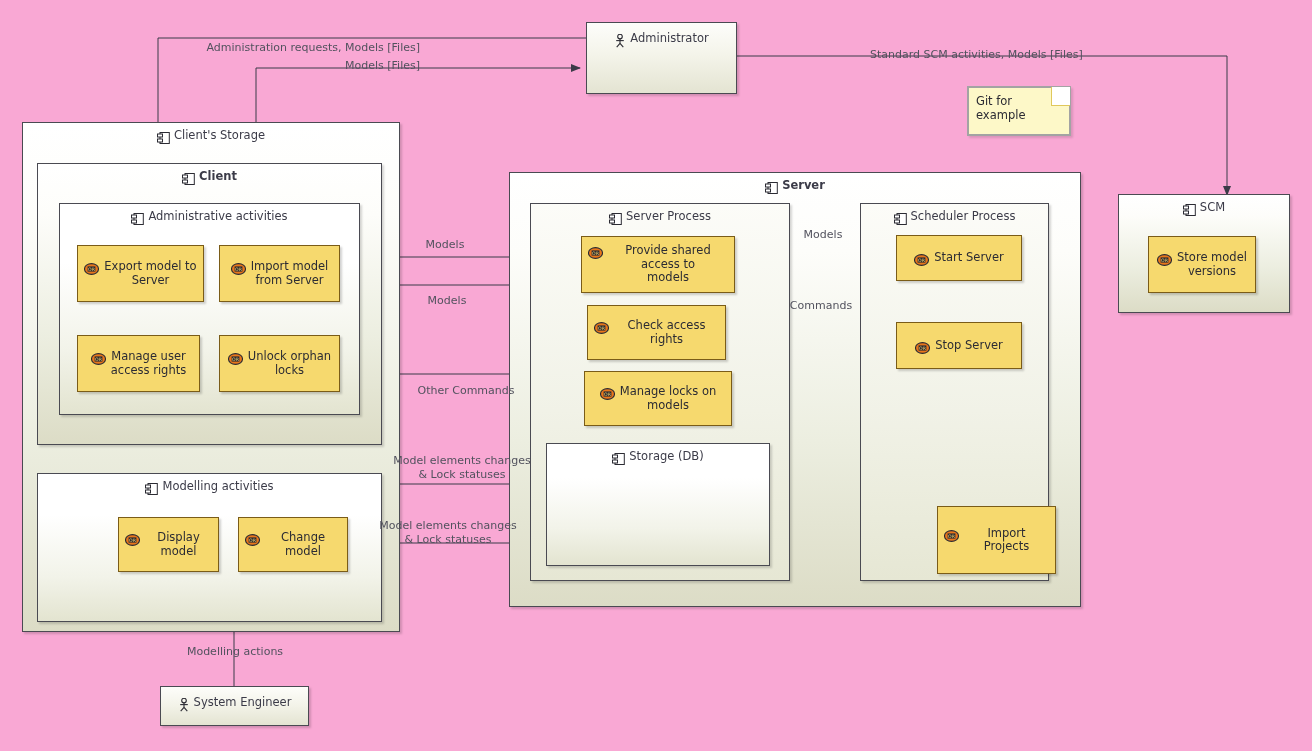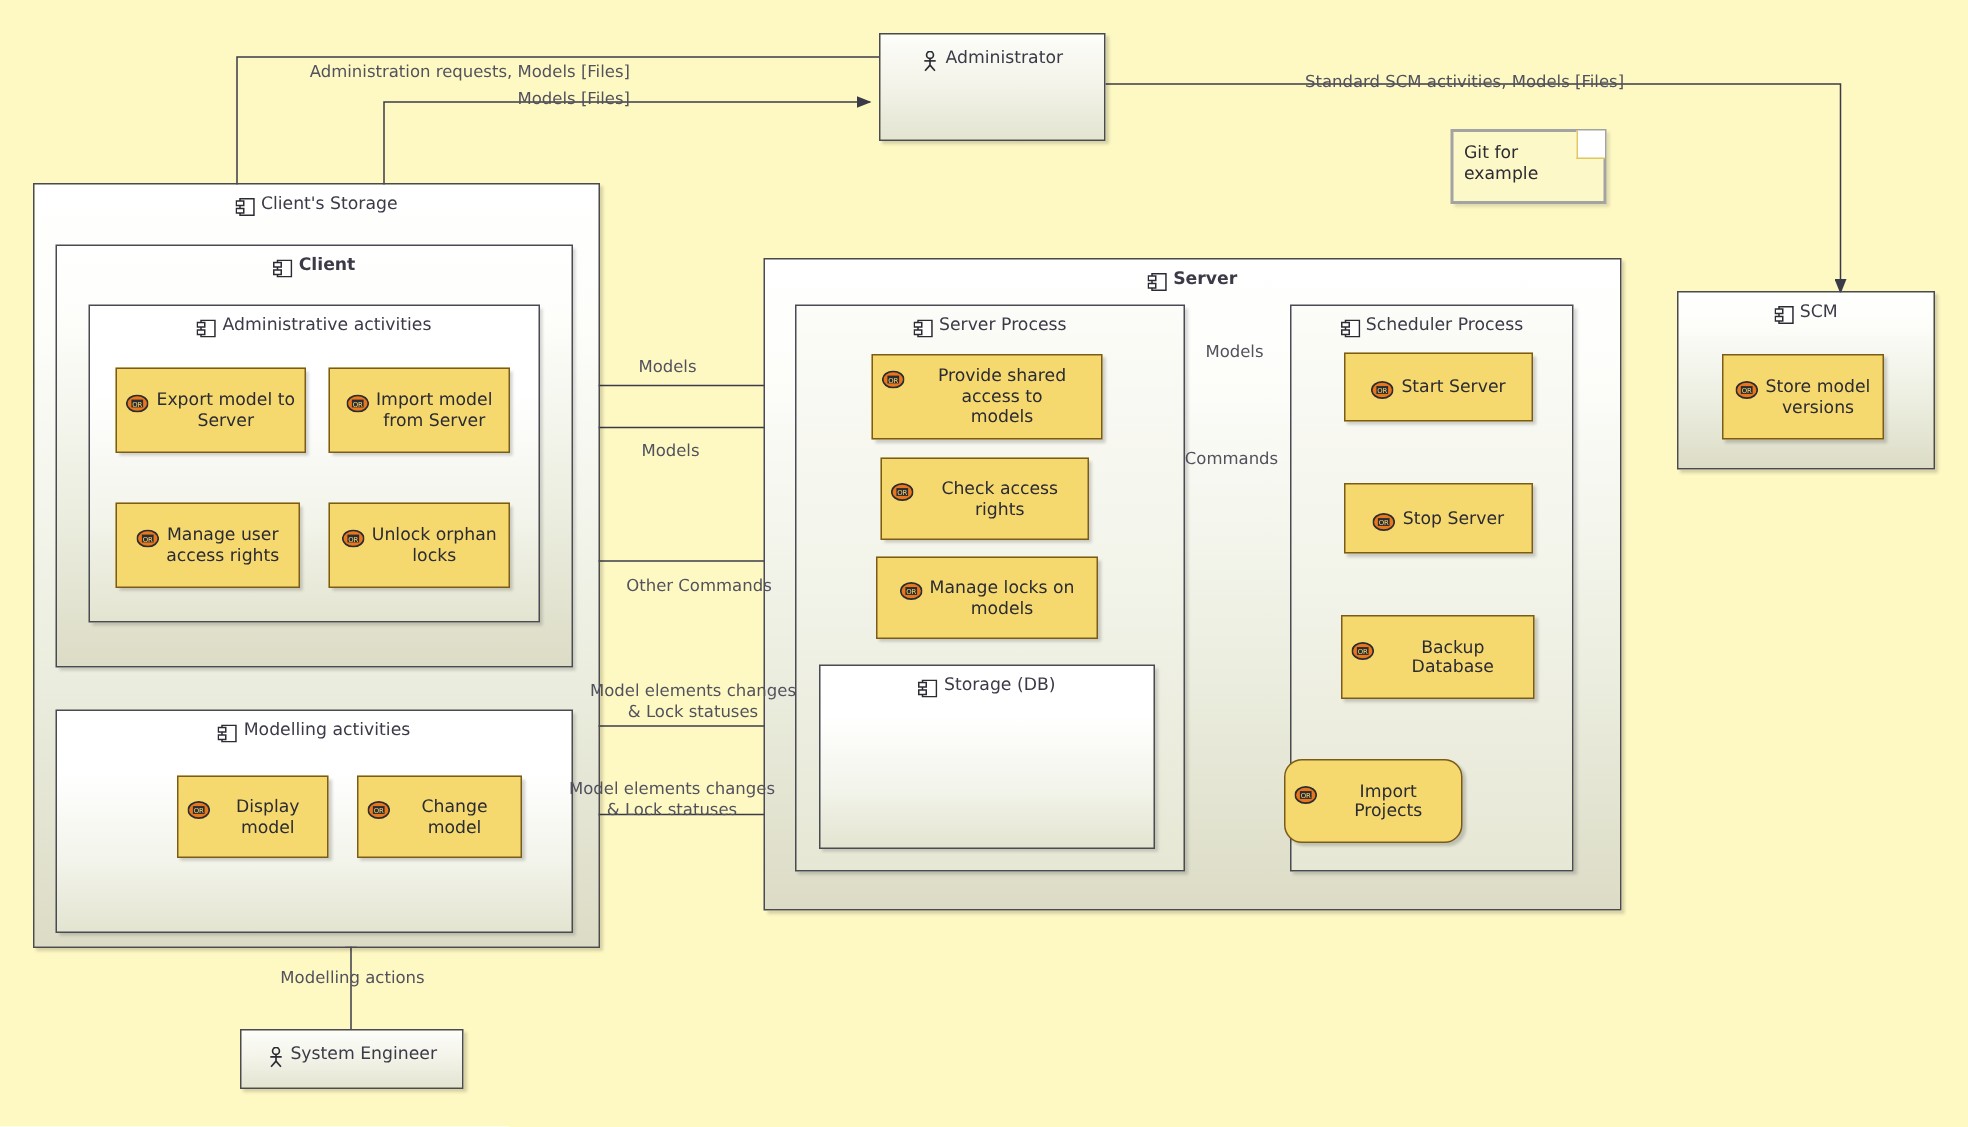--- a/index.html
+++ b/index.html
@@ -1,21 +1,21 @@
 <!DOCTYPE html>
 <html><head>
 <meta charset="utf-8">
 <style>
   html,body{margin:0;padding:0;background:#fff;}
   body{
     font-family:"DejaVu Sans","Liberation Sans",sans-serif;
     color:#3b3b48;
     -webkit-font-smoothing:antialiased;
   }
-  #canvas{position:relative;width:1312px;height:751px;overflow:hidden;background:#fef9c3;}
+  #canvas{position:relative;width:1312px;height:751px;overflow:hidden;background:#f9a8d4;}
   svg.edges{position:absolute;left:0;top:0;width:1312px;height:751px;pointer-events:none;}
 
   
   .node{
     position:absolute;
     box-sizing:border-box;
     border:1px solid #4a4a52;
     background:linear-gradient(to bottom,#ffffff 0%,#fdfdfa 18%,#eceee0 62%,#dcdcc6 100%);
     box-shadow:2px 2px 2px rgba(0,0,0,.16);
   }
@@ -412,34 +412,22 @@
         <svg viewBox="0 0 15 12" width="15" height="12">
           <ellipse cx="7.5" cy="6" rx="7" ry="5.4" fill="#e8761a" stroke="#2b2b33" stroke-width="1.1"></ellipse>
           <rect x="3.6" y="3.4" width="7.8" height="5.2" fill="#2b2b33"></rect>
           <text x="7.5" y="8" font-size="4.6" fill="#f6d96e" text-anchor="middle" font-family="DejaVu Sans, sans-serif">OR</text>
         </svg>
       </span>
       <span class="txt">Stop Server</span>
     </div>
   </div>
 
-  <div class="uc" style="left:894px;top:410px;width:129px;height:56px;">
-    <div class="inner">
-      <span class="ic-uc">
-        <svg viewBox="0 0 15 12" width="15" height="12">
-          <ellipse cx="7.5" cy="6" rx="7" ry="5.4" fill="#e8761a" stroke="#2b2b33" stroke-width="1.1"></ellipse>
-          <rect x="3.6" y="3.4" width="7.8" height="5.2" fill="#2b2b33"></rect>
-          <text x="7.5" y="8" font-size="4.6" fill="#f6d96e" text-anchor="middle" font-family="DejaVu Sans, sans-serif">OR</text>
-        </svg>
-      </span>
-      <span class="txt">Backup Database</span>
-    </div>
-  </div>
-
-  <div class="uc" style="left:856px;top:506px;width:119px;height:56px;border-radius:12px;">
+
+  <div class="uc" style="left:937px;top:506px;width:119px;height:68px;">
     <div class="inner">
       <span class="ic-uc">
         <svg viewBox="0 0 15 12" width="15" height="12">
           <ellipse cx="7.5" cy="6" rx="7" ry="5.4" fill="#e8761a" stroke="#2b2b33" stroke-width="1.1"></ellipse>
           <rect x="3.6" y="3.4" width="7.8" height="5.2" fill="#2b2b33"></rect>
           <text x="7.5" y="8" font-size="4.6" fill="#f6d96e" text-anchor="middle" font-family="DejaVu Sans, sans-serif">OR</text>
         </svg>
       </span>
       <span class="txt">Import Projects</span>
     </div>

